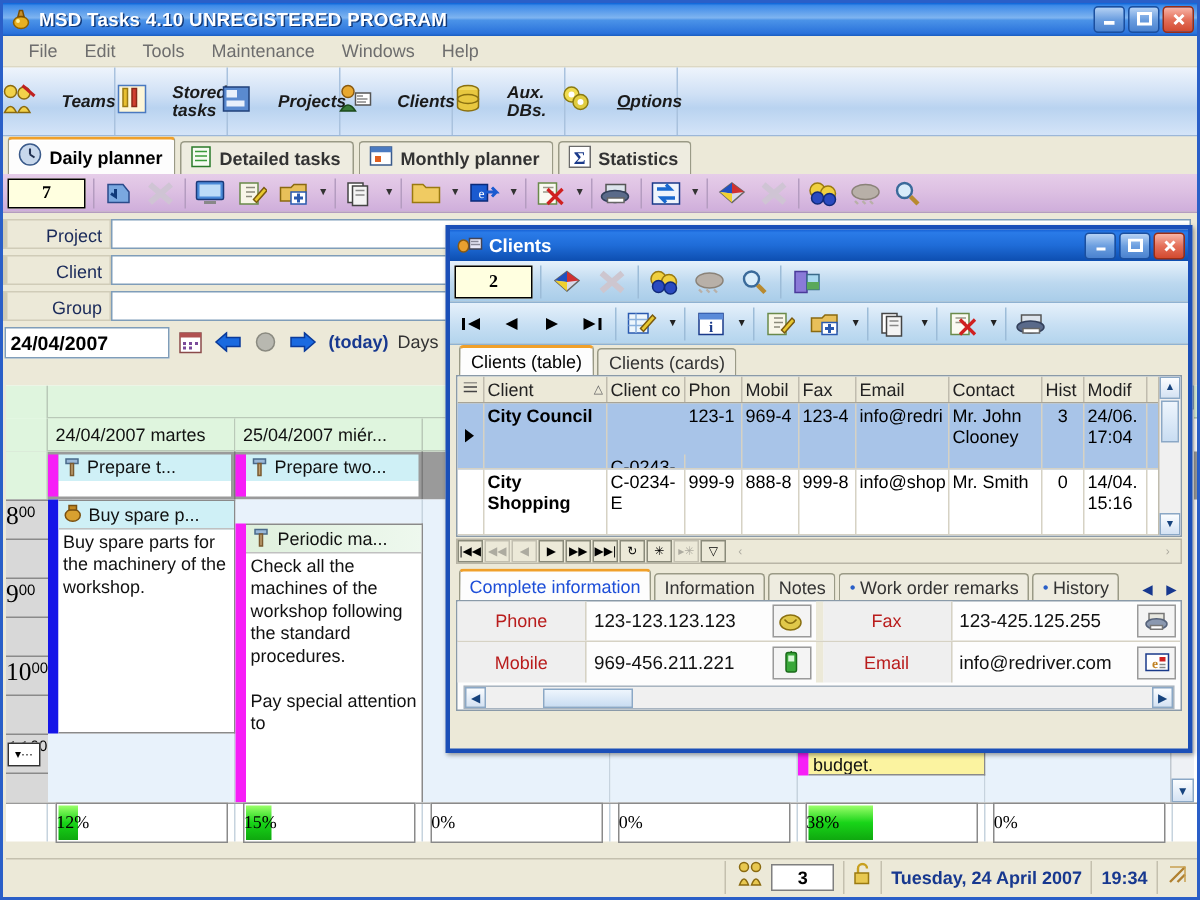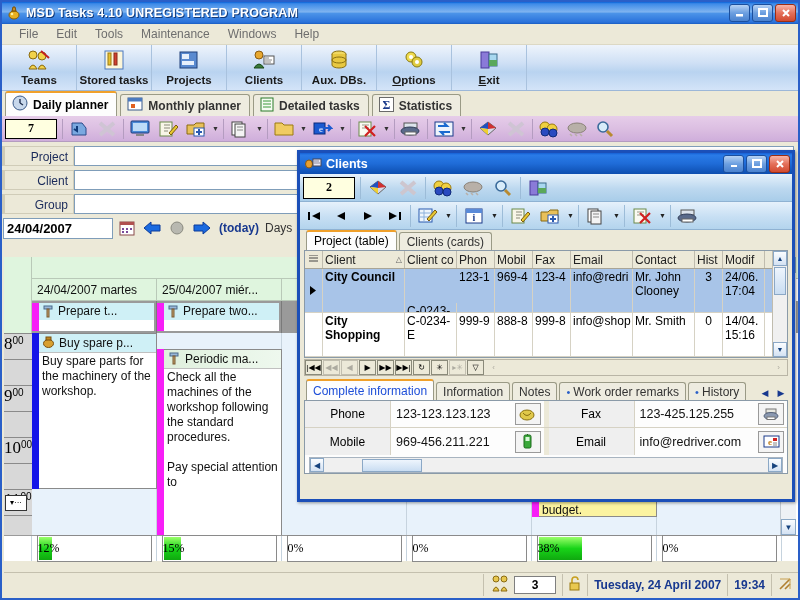--- a/index.html
+++ b/index.html
@@ -29,22 +29,22 @@
   .wbtn svg { display:block; }
 
   
   .menubar { height:21px; background:#ece9d8; display:flex; align-items:center;
              padding-left:8px; color:#6e6e6e; font-size:12px; border-bottom:1px solid #dcd8c4;}
   .menubar span { padding:0 9px; }
 
   
   .maintool { height:46px; background:linear-gradient(to bottom,#eef4fc,#cfe0f5 40%,#b9d3f0 60%,#d4e4f8);
               display:flex; align-items:stretch; border-bottom:1px solid #9cb7d8; }
-  .tbbtn { width:75px; display:flex; flex-direction:column; align-items:center; justify-content:center;
-           border-right:1px solid #a9c2de; gap:1px; }
+  .tbbtn { width:75px; display:flex; flex-direction:row; align-items:center; justify-content:center;
+           border-right:1px solid #a9c2de; gap:16px;font-style:italic; }
   .tbbtn .lbl { font-size:11.5px; font-weight:bold; color:#1a1a1a; }
   .tbbtn .lbl u { text-decoration:underline; }
   .tbfill { flex:1 1 auto; border-right:none; }
 
   
   .tabstrip { height:25px; background:#ece9d8; display:flex; align-items:flex-end; padding-left:3px; }
   .ptab { height:22px; margin-right:3px; padding:0 8px 0 6px; display:flex; align-items:center; gap:5px;
           background:#eeece0; border:1px solid #9a9a86; border-bottom:none;
           border-radius:3px 3px 0 0; font-size:12px; font-weight:bold; color:#333; }
   .ptab.active { height:25px; background:#fdfdfd; border-top:2px solid #f0a02a; color:#000;
@@ -180,21 +180,21 @@
         border-radius:3px 3px 0 0;font-size:12px;color:#333;margin-right:2px;display:flex;align-items:center;gap:3px;}
   .dtab.active{height:21px;background:#fdfdfd;border-top:2px solid #f0a02a;color:#1d4ed8;}
   .dot{color:#2a5fc8;font-size:11px;}
   .dtnav{margin-left:auto;display:flex;gap:2px;padding-right:4px;}
   .dtnav div{width:14px;height:14px;display:flex;align-items:center;justify-content:center;font-size:9px;color:#17388f;}
 
   .detail{margin:0 4px;background:#fdfdfd;border:1px solid #8a9aa8;height:74px;display:flex;flex-direction:column;}
   .drow{display:flex;height:28px;border-bottom:1px solid #d6d2c4;}
   .dhalf{flex:1;display:flex;align-items:center;}
   .dlab{width:86px;height:100%;background:#efefef;border-right:1px solid #d6d2c4;display:flex;
-        align-items:center;justify-content:center;font-size:12px;color:#000000;}
+        align-items:center;justify-content:center;font-size:12px;color:#b91c1c;}
   .dval{flex:1;padding-left:5px;font-size:12.5px;color:#111;}
   .dicon{width:26px;height:22px;border:1px solid #9a9a9a;background:#f4f4f4;margin-right:3px;
          display:flex;align-items:center;justify-content:center;}
   .dgap{width:5px;background:#ece9d8;}
   .dhscroll{height:16px;margin:2px 4px 0;background:#f0f0f0;border:1px solid #a8b4c0;display:flex;align-items:center;}
   .hsb{width:14px;height:14px;display:flex;align-items:center;justify-content:center;font-size:8px;color:#16437e;
        background:linear-gradient(#fbfdff,#d4e2f3);border:1px solid #8ba8c6;}
   .hthumb{width:60px;height:13px;margin-left:38px;background:linear-gradient(#eef5fd,#c9ddf2);border:1px solid #8ba8c6;}
 
   
@@ -310,62 +310,52 @@
         <svg width="22" height="22" viewBox="0 0 22 22">
           <circle cx="8" cy="8" r="5" fill="#f0dc50" stroke="#8a7a10"></circle>
           <circle cx="8" cy="8" r="2" fill="#fff"></circle>
           <circle cx="14" cy="13" r="5" fill="#e0cc40" stroke="#8a7a10"></circle>
           <circle cx="14" cy="13" r="2" fill="#fff"></circle>
         </svg>
       </span>
       <span class="lbl"><u>O</u>ptions</span>
     </div>
 
-    <div class="tbbtn">
-      <span>
-        <svg width="22" height="22" viewBox="0 0 22 22">
-          <rect x="3" y="3" width="8" height="16" fill="#8a7ad8" stroke="#4a3a9a"></rect>
-          <rect x="11" y="5" width="8" height="12" fill="#a8d8f0" stroke="#3a6a8a"></rect>
-          <path d="M11 11 h8 v6 h-8z" fill="#5aa85a"></path>
-        </svg>
-      </span>
-      <span class="lbl"><u>E</u>xit</span>
-    </div>
 
     <div class="tbbtn tbfill"></div>
   </div>
 
   <div class="tabstrip">
     <div class="ptab active">
       <span>
         <svg width="16" height="16">
             <circle cx="8" cy="8" r="7" fill="#c8d8ec" stroke="#3a5a8a"></circle>
             <path d="M8 8 V4 M8 8 L11 10" stroke="#203050" stroke-width="1.4" fill="none"></path>
           </svg>
       </span>
       <span>Daily planner</span>
+    </div>
+    <div class="ptab">
+      <span>
+        <svg width="14" height="15">
+            <rect x="1" y="1" width="12" height="13" fill="#f6fbf2" stroke="#2a7a2a"></rect>
+            <path d="M3 4h8M3 7h8M3 10h8" stroke="#3a9a3a"></path>
+          </svg>
+      </span>
+      <span>Detailed tasks</span>
     </div>
     <div class="ptab">
       <span>
         <svg width="16" height="14">
             <rect x="1" y="1" width="14" height="12" fill="#fff" stroke="#3a5a8a"></rect>
             <rect x="1" y="1" width="14" height="3.5" fill="#4a7ac0"></rect>
             <rect x="4" y="7" width="4" height="4" fill="#e06020"></rect>
           </svg>
       </span>
       <span>Monthly planner</span>
-    </div>
-    <div class="ptab">
-      <span>
-        <svg width="14" height="15">
-            <rect x="1" y="1" width="12" height="13" fill="#f6fbf2" stroke="#2a7a2a"></rect>
-            <path d="M3 4h8M3 7h8M3 10h8" stroke="#3a9a3a"></path>
-          </svg>
-      </span>
-      <span>Detailed tasks</span>
     </div>
     <div class="ptab">
       <span>
         <svg width="15" height="15">
             <rect x="0.5" y="0.5" width="14" height="14" fill="#fff" stroke="#6a6a6a"></rect>
             <text x="7.5" y="12" font-size="12" font-family="serif" text-anchor="middle" fill="#1a3a8a">Σ</text>
           </svg>
       </span>
       <span>Statistics</span>
     </div>
@@ -908,21 +898,21 @@
       <div class="cb">
         <svg width="22" height="17">
             <rect x="4" y="3" width="13" height="5" fill="#dde4ec" stroke="#555"></rect>
             <ellipse cx="10" cy="11" rx="9" ry="4" fill="#5a6a8a" stroke="#33405c"></ellipse>
             <rect x="5" y="12" width="11" height="3" fill="#fff" stroke="#666"></rect>
           </svg>
       </div>
     </div>
 
     <div class="ctabs">
-      <div class="ctab active">Project (table)</div>
+      <div class="ctab active">Clients (table)</div>
       <div class="ctab">Clients (cards)</div>
     </div>
 
     <div class="grid">
       <div style="display:flex;flex:1;overflow:hidden;">
         <div style="flex:1;display:flex;flex-direction:column;overflow:hidden;">
           <div class="ghead">
             <div class="gh" style="width:18px;justify-content:center;">
               <svg width="9" height="9">
                   <path d="M0 0h9M0 3h9M0 6h9" stroke="#444"></path>

